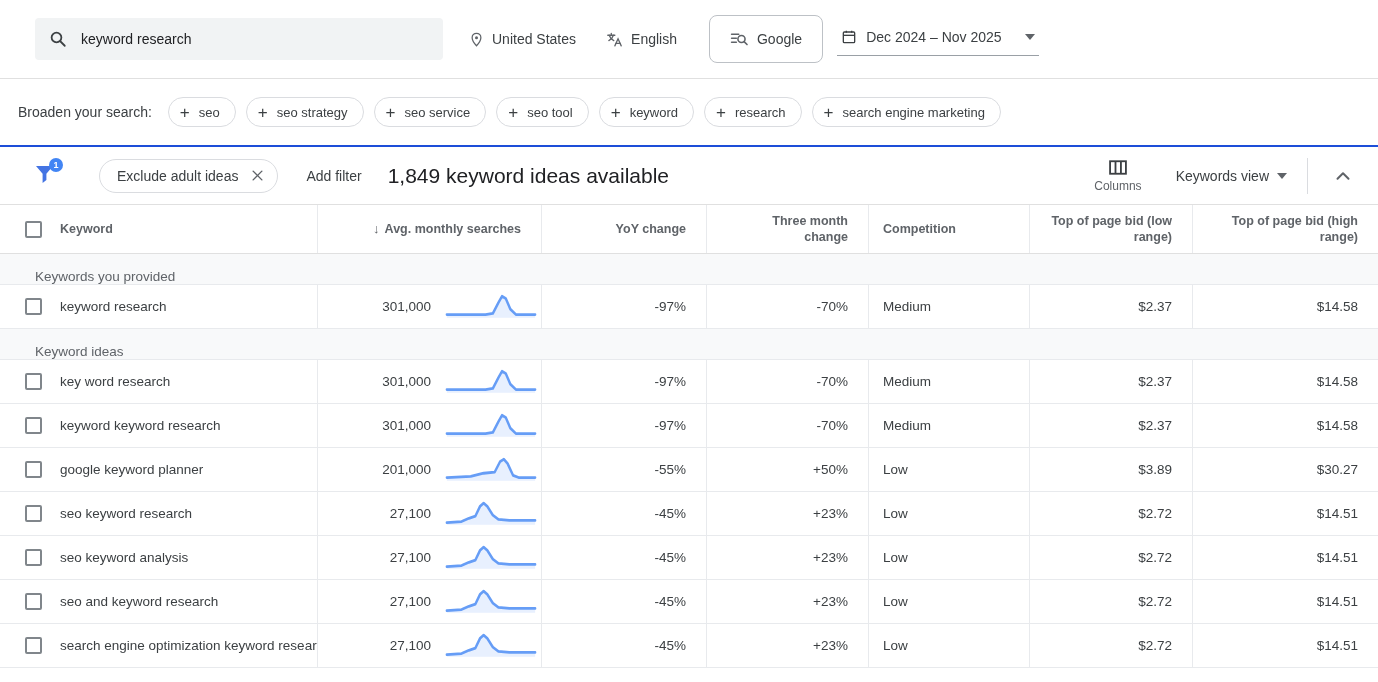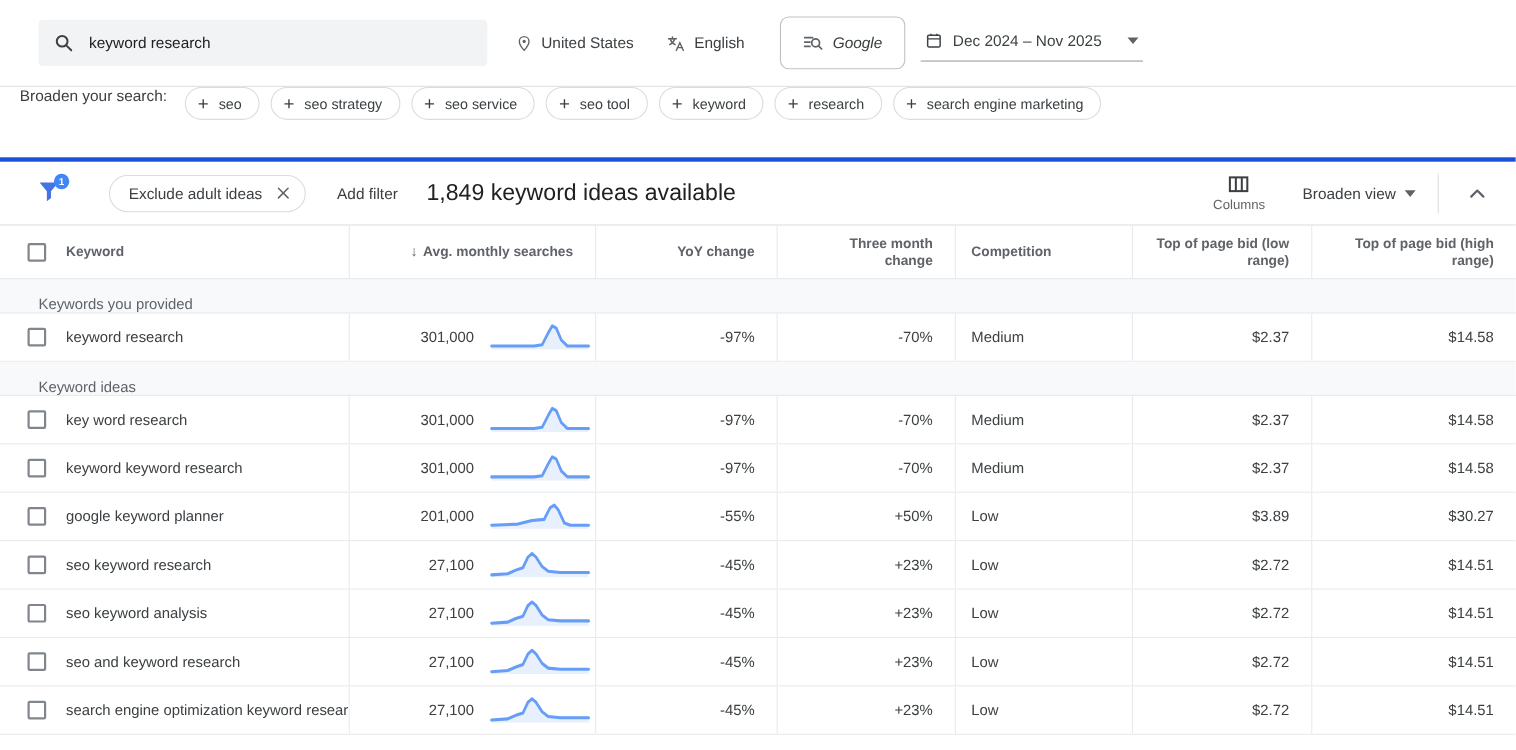--- a/index.html
+++ b/index.html
@@ -11,28 +11,28 @@
   .topbar { height:79px; display:flex; align-items:center; padding:0 24px 0 35px;
     border-bottom:1px solid #e0e0e0; }
   .searchbox { width:408px; height:42px; background:#f1f3f4; border-radius:4px;
     display:flex; align-items:center; padding:0 14px; gap:14px; cursor:text; }
   .searchbox .q { font-size:14px; color:#202124; }
   .tb-item { display:flex; align-items:center; gap:8px; font-size:14px; color:#3c4043;
     background:none; border:none; font-family:inherit; cursor:pointer; }
   .loc { margin-left:26px; }
   .lang { margin-left:30px; }
   .net-btn { margin-left:32px; height:48px; padding:0 20px; border:1px solid #bdc1c6;
-    border-radius:8px; background:#fff;font-style:italic; }
+    border-radius:8px; background:#fff; }
   .date-btn { margin-left:14px; padding:6px 4px 10px 4px; border-bottom:1px solid #9aa0a6; gap:9px; }
   .caret { width:0; height:0; border-left:5px solid transparent; border-right:5px solid transparent;
     border-top:6px solid #5f6368; }
 
   
-  .broaden { height:68px; display:flex; align-items:flex-start; gap:10px; padding:0 18px;
-    border-bottom:4px solid #1d4ed8; }
+  .broaden { height:68px; display:flex; align-items:center; gap:10px; padding:0 18px;
+    border-bottom:2px solid #1d4ed8; }
   .broaden-label { font-size:14px; color:#3c4043; margin-right:6px; }
   .chip { display:inline-flex; align-items:center; gap:9px; height:30px; padding:0 15px 0 11px;
     border:1px solid #dadce0; border-radius:16px; background:#fff; font-size:13px; color:#3c4043;
     font-family:inherit; cursor:pointer; white-space:nowrap; }
   .chip .plus { font-size:17px; font-weight:400; color:#3c4043; line-height:1; }
 
   
   .toolbar { height:57px; display:flex; align-items:center; padding:0 20px 0 33px; }
   .funnel-wrap { position:relative; width:26px; height:28px; margin-right:40px; cursor:pointer; }
   .badge { position:absolute; top:-4px; right:-4px; width:14px; height:14px; border-radius:50%;
@@ -201,21 +201,21 @@
         <span class="icon">
           <svg width="20" height="17" viewBox="0 0 24 20" fill="none" stroke="#3c4043" stroke-width="2.2">
             <rect x="2.5" y="2.5" width="19" height="15"></rect>
               <line x1="9" y1="2.5" x2="9" y2="17.5"></line>
               <line x1="15.5" y1="2.5" x2="15.5" y2="17.5"></line>
           </svg>
         </span>
         <span class="lbl">Columns</span>
       </button>
       <button class="view-btn">
-        <span>Broaden view</span>
+        <span>Keywords view</span>
         <span class="caret"></span>
       </button>
       <span class="vdiv"></span>
       <button class="collapse-btn">
         <svg width="22" height="22" viewBox="0 0 24 24">
             <polyline points="6,15 12,9 18,15" fill="none" stroke="#5f6368" stroke-width="2.2" stroke-linecap="round" stroke-linejoin="round"></polyline>
           </svg>
       </button>
     </div>
   </div>

